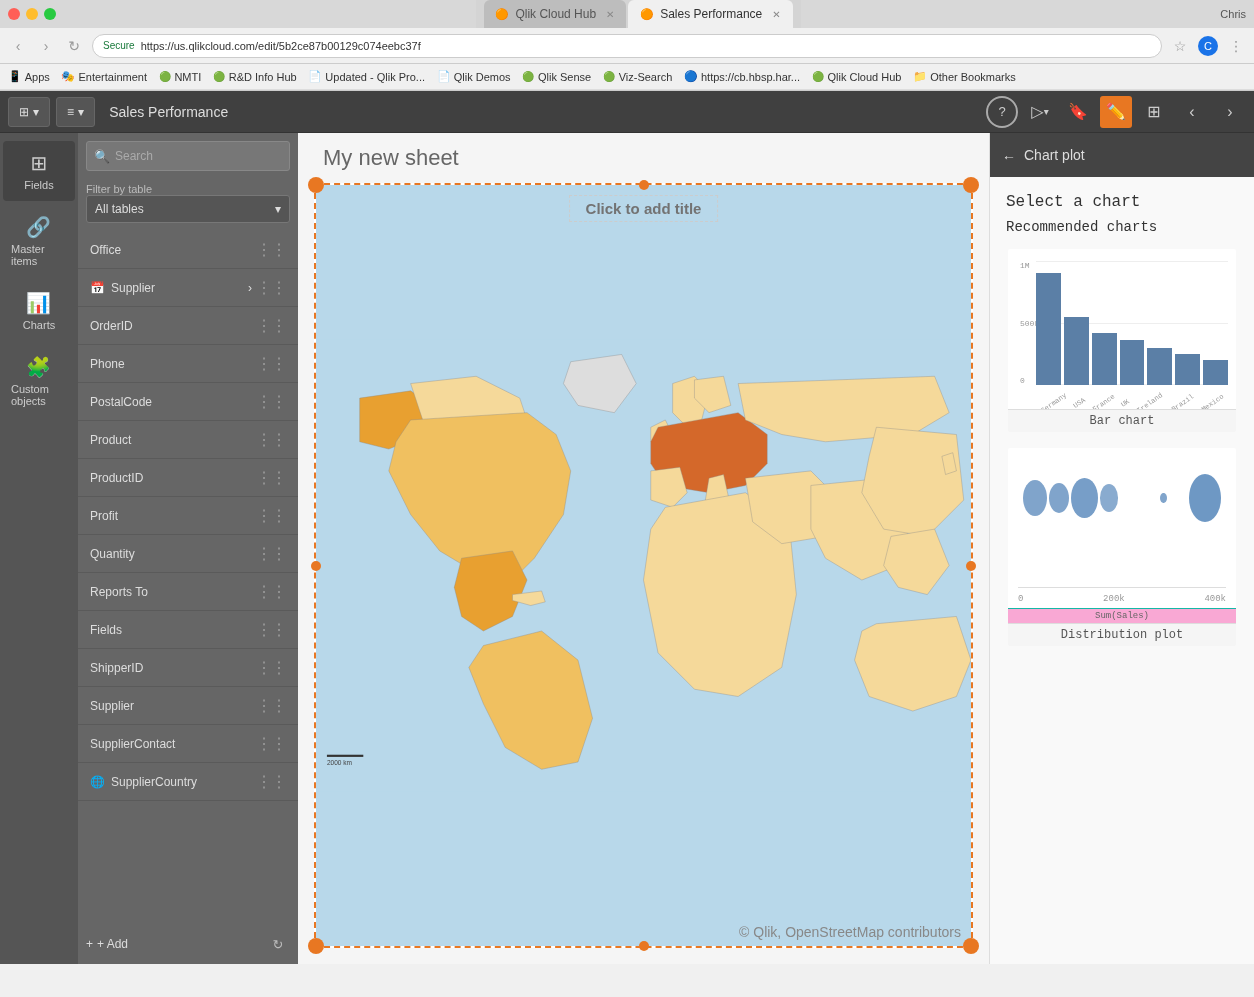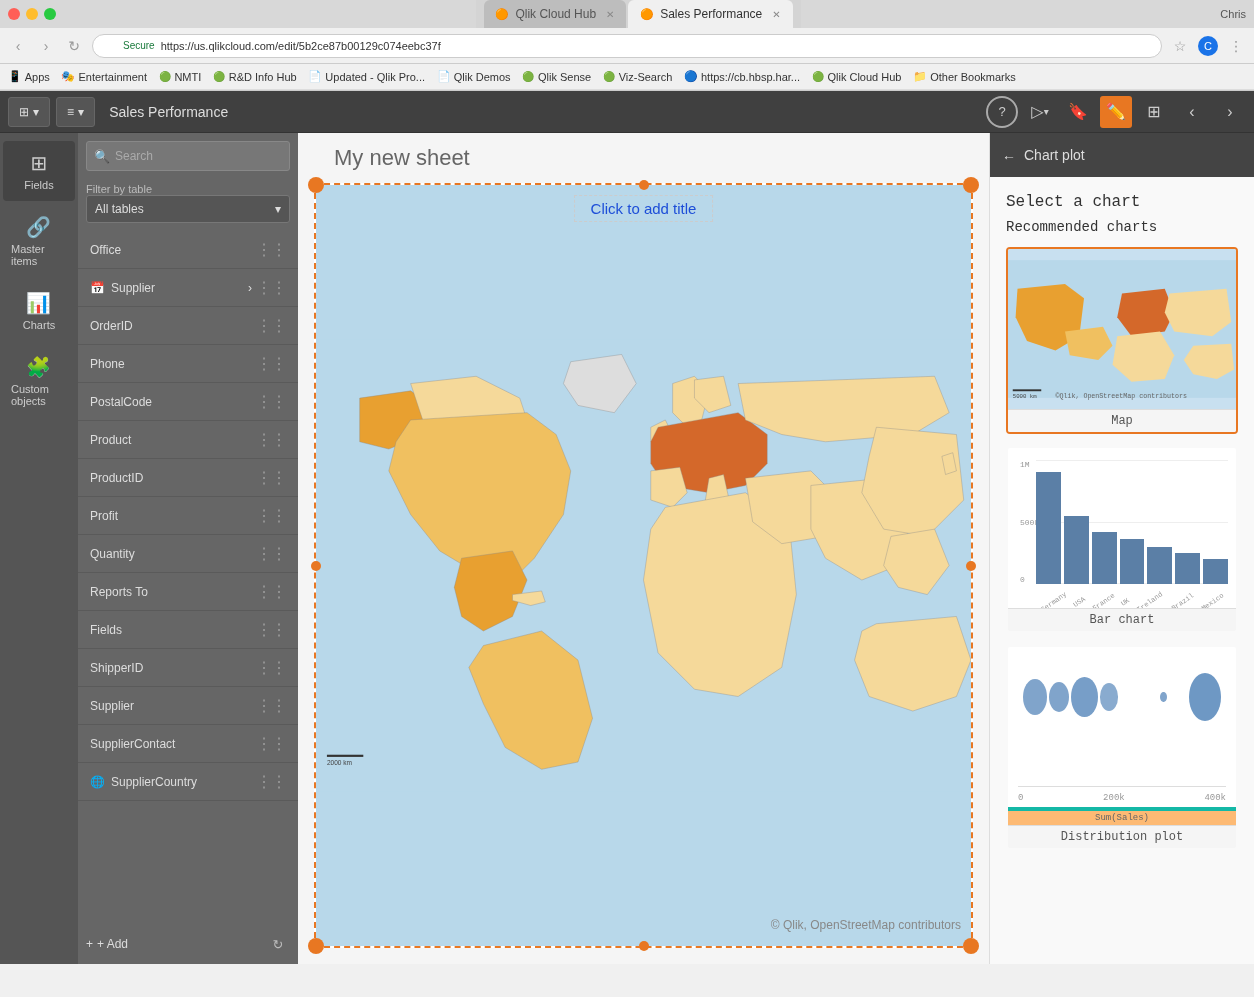--- a/index.html
+++ b/index.html
@@ -13,21 +13,21 @@
     .btn-yellow { background: #ffbd2e; }
     .btn-green { background: #28ca41; }
     .browser-tabs { display: flex; align-items: flex-end; height: 34px; padding: 0 8px; background: #d4d4d4; gap: 2px; }
     .browser-tab { height: 28px; padding: 0 12px; border-radius: 6px 6px 0 0; display: flex; align-items: center; gap: 6px; font-size: 12px; cursor: pointer; }
     .browser-tab.inactive { background: #bdbdbd; color: #555; }
     .browser-tab.active { background: #f0f0f0; color: #333; }
     .tab-close { font-size: 10px; color: #888; margin-left: 4px; }
     .browser-addressbar { height: 36px; background: #f0f0f0; display: flex; align-items: center; padding: 0 8px; gap: 8px; border-bottom: 1px solid #ccc; }
     .nav-btn { width: 20px; height: 20px; display: flex; align-items: center; justify-content: center; color: #999; font-size: 14px; cursor: pointer; }
     .address-bar { flex: 1; height: 24px; background: white; border: 1px solid #ccc; border-radius: 12px; display: flex; align-items: center; padding: 0 10px; gap: 6px; font-size: 11px; color: #333; }
-    .secure-badge { color: #1a7a3c; font-size: 10px; margin-left: 20px; }
+    .secure-badge { color: #1a7a3c; font-size: 10px; }
     .bookmarks-bar { height: 26px; background: #f0f0f0; display: flex; align-items: center; padding: 0 8px; gap: 12px; font-size: 11px; color: #333; border-bottom: 1px solid #ddd; overflow: hidden; }
     .bookmark-item { display: flex; align-items: center; gap: 3px; cursor: pointer; white-space: nowrap; }
 
     
     .app-toolbar { height: 42px; background: #404040; display: flex; align-items: center; padding: 0 8px; gap: 6px; border-bottom: 1px solid #333; }
     .toolbar-btn { height: 30px; padding: 0 10px; background: #555; border: 1px solid #666; border-radius: 3px; color: #ddd; font-size: 12px; cursor: pointer; display: flex; align-items: center; gap: 4px; }
     .app-title { color: #ddd; font-size: 14px; font-weight: 500; margin-left: 8px; }
     .toolbar-right { margin-left: auto; display: flex; align-items: center; gap: 6px; }
     .toolbar-icon-btn { width: 32px; height: 32px; background: none; border: none; color: #ccc; font-size: 16px; cursor: pointer; display: flex; align-items: center; justify-content: center; border-radius: 3px; }
     .toolbar-icon-btn.active { background: #e87722; color: white; }
@@ -55,21 +55,21 @@
     .field-item { height: 38px; padding: 0 12px; display: flex; align-items: center; justify-content: space-between; color: #ddd; font-size: 12px; border-bottom: 1px solid #5a5a5a; cursor: pointer; }
     .field-dots { color: #999; font-size: 16px; letter-spacing: -1px; }
     .field-cal-icon { font-size: 12px; color: #aaa; margin-right: 2px; }
     .field-globe-icon { font-size: 12px; color: #aaa; margin-right: 2px; }
     .fields-bottom { padding: 8px; display: flex; justify-content: space-between; align-items: center; }
     .add-btn { display: flex; align-items: center; gap: 4px; color: #ddd; font-size: 12px; cursor: pointer; }
     .refresh-btn { width: 24px; height: 24px; display: flex; align-items: center; justify-content: center; color: #bbb; cursor: pointer; }
 
     
     .main-canvas { flex: 1; background: #f5f5f5; display: flex; flex-direction: column; position: relative; }
-    .sheet-header { height: 50px; display: flex; align-items: center; padding: 0 36px; }
+    .sheet-header { height: 50px; display: flex; align-items: center; padding: 0 25px; }
     .sheet-title { font-size: 22px; color: #666; font-weight: 300; }
 
     
     .right-panel { width: 265px; background: #f9f9f9; border-left: 1px solid #ddd; display: flex; flex-direction: column; overflow-y: auto; }
     .right-panel-header { height: 44px; background: #444; display: flex; align-items: center; padding: 0 12px; gap: 8px; cursor: pointer; }
     .right-panel-back { color: #ddd; font-size: 14px; }
     .right-panel-title { color: #ddd; font-size: 14px; font-weight: 500; }
     .panel-section { padding: 16px; font-family: Liberation Mono, monospace; }
     .panel-section-title { font-size: 16px; font-weight: 500; color: #333; margin-bottom: 8px; }
     .panel-desc { font-size: 12px; color: #666; margin-bottom: 16px; line-height: 1.4; }
@@ -337,21 +337,21 @@
       <div style="position:absolute;top:-8px;left:-8px;width:16px;height:16px;background:#e87722;border-radius:50%;z-index:10;"></div>
       <div style="position:absolute;top:-8px;right:-8px;width:16px;height:16px;background:#e87722;border-radius:50%;z-index:10;"></div>
       <div style="position:absolute;bottom:-8px;left:-8px;width:16px;height:16px;background:#e87722;border-radius:50%;z-index:10;"></div>
       <div style="position:absolute;bottom:-8px;right:-8px;width:16px;height:16px;background:#e87722;border-radius:50%;z-index:10;"></div>
       <div style="position:absolute;top:-5px;left:50%;transform:translateX(-50%);width:10px;height:10px;background:#e87722;border-radius:50%;z-index:10;"></div>
       <div style="position:absolute;bottom:-5px;left:50%;transform:translateX(-50%);width:10px;height:10px;background:#e87722;border-radius:50%;z-index:10;"></div>
       <div style="position:absolute;left:-5px;top:50%;transform:translateY(-50%);width:10px;height:10px;background:#e87722;border-radius:50%;z-index:10;"></div>
       <div style="position:absolute;right:-5px;top:50%;transform:translateY(-50%);width:10px;height:10px;background:#e87722;border-radius:50%;z-index:10;"></div>
 
       <div style="position:absolute;top:10px;left:50%;transform:translateX(-50%);z-index:5;">
-        <div style="color:#1d4ed8;font-size:15px;border:1px dashed #ccc;padding:4px 16px;cursor:pointer;">Click to add title</div>
+        <div style="color:#737373;font-size:15px;border:1px dashed #ccc;padding:4px 16px;cursor:pointer;font-weight:bold;">Click to add title</div>
       </div>
 
       <div style="flex:1; background:#b8d8ea; overflow:hidden; position:relative;">
         <svg viewBox="0 0 900 620" preserveAspectRatio="xMidYMid meet" style="width:100%;height:100%;">
 
           <rect width="900" height="620" fill="#b8d8ea"></rect>
 
           <g fill="#f5d99a" stroke="#888" stroke-width="0.5">
 
             <path d="M 60 80 L 130 70 L 160 90 L 150 130 L 100 150 L 60 140 Z" fill="#e8a030"></path>
@@ -409,54 +409,35 @@
           </g>
 
           <g transform="translate(15, 570)">
             <rect x="0" y="0" width="50" height="3" fill="#333"></rect>
             <text x="0" y="14" font-size="9" fill="#444">2000 km</text>
           </g>
         </svg>
 
         
 
-        <div style="position:absolute;bottom:14px;right:10px;font-size:12px;color:#888;z-index:5;">© Qlik, OpenStreetMap contributors</div>
+        <div style="position:absolute;bottom:6px;right:10px;font-size:14px;color:#888;z-index:5;">© Qlik, OpenStreetMap contributors</div>
       </div>
     </div>
   </div>
 
   <div class="right-panel">
     <div class="right-panel-header">
       <span class="right-panel-back">←</span>
       <span class="right-panel-title">Chart plot</span>
     </div>
 
     <div class="panel-section">
       <div class="panel-section-title">Select a chart</div>
       <div class="recommended-label">Recommended charts</div>
 
-      <div class="chart-thumb selected">
-        <div class="chart-thumb-img" style="background:#c8e0f0; position:relative;">
-          <svg viewBox="0 0 240 145" style="width:100%;height:100%;">
-            <rect width="240" height="145" fill="#b8d8ea"></rect>
-
-            <path d="M 10 30 L 60 25 L 80 40 L 75 80 L 50 95 L 20 85 L 8 60 Z" fill="#e8a030"></path>
-            <path d="M 60 75 L 100 70 L 110 90 L 95 105 L 65 100 Z" fill="#f0c060"></path>
-            <path d="M 120 35 L 165 30 L 175 55 L 165 75 L 130 80 L 115 60 Z" fill="#d4682a"></path>
-            <path d="M 115 80 L 160 75 L 175 100 L 165 125 L 130 128 L 110 110 Z" fill="#f5d99a"></path>
-            <path d="M 170 35 L 230 30 L 235 65 L 215 80 L 175 75 L 165 55 Z" fill="#f5d99a"></path>
-            <path d="M 195 90 L 235 88 L 238 115 L 220 125 L 195 120 L 185 105 Z" fill="#f5d99a"></path>
-
-            <rect x="5" y="136" width="30" height="2" fill="#333"></rect>
-            <text x="5" y="145" font-size="6" fill="#444">5000 km</text>
-            <text x="50" y="145" font-size="7" fill="#666">©Qlik, OpenStreetMap contributors</text>
-          </svg>
-        </div>
-        <div class="chart-thumb-label">Map</div>
-      </div>
 
       <div class="chart-thumb">
         <div class="chart-thumb-img" style="background:white;padding:12px 8px 24px 28px;position:relative;">
 
           <div style="position:absolute;left:12px;top:12px;font-size:8px;color:#999;display:flex;flex-direction:column;justify-content:space-between;height:calc(100% - 36px);">
             <span>1M</span>
             <span>500k</span>
             <span>0</span>
           </div>
 
@@ -500,20 +481,20 @@
           </div>
 
           <div style="position:absolute;bottom:20px;left:10px;right:10px;height:1px;background:#ddd;"></div>
 
           <div style="position:absolute;bottom:4px;left:10px;right:10px;display:flex;justify-content:space-between;font-size:9px;color:#999;">
             <span>0</span>
             <span>200k</span>
             <span>400k</span>
           </div>
         </div>
-        <div style="text-align:center;font-size:9px;color:#666;padding:2px;background:#fdba74;border-top:4px solid #14b8a6;">Sum(Sales)</div>
+        <div style="text-align:center;font-size:9px;color:#666;padding:2px;background:#f9a8d4;border-top:1px solid #14b8a6;">Sum(Sales)</div>
         <div class="chart-thumb-label">Distribution plot</div>
       </div>
 
     </div>
   </div>
 
 </div>
 
 </body></html>

